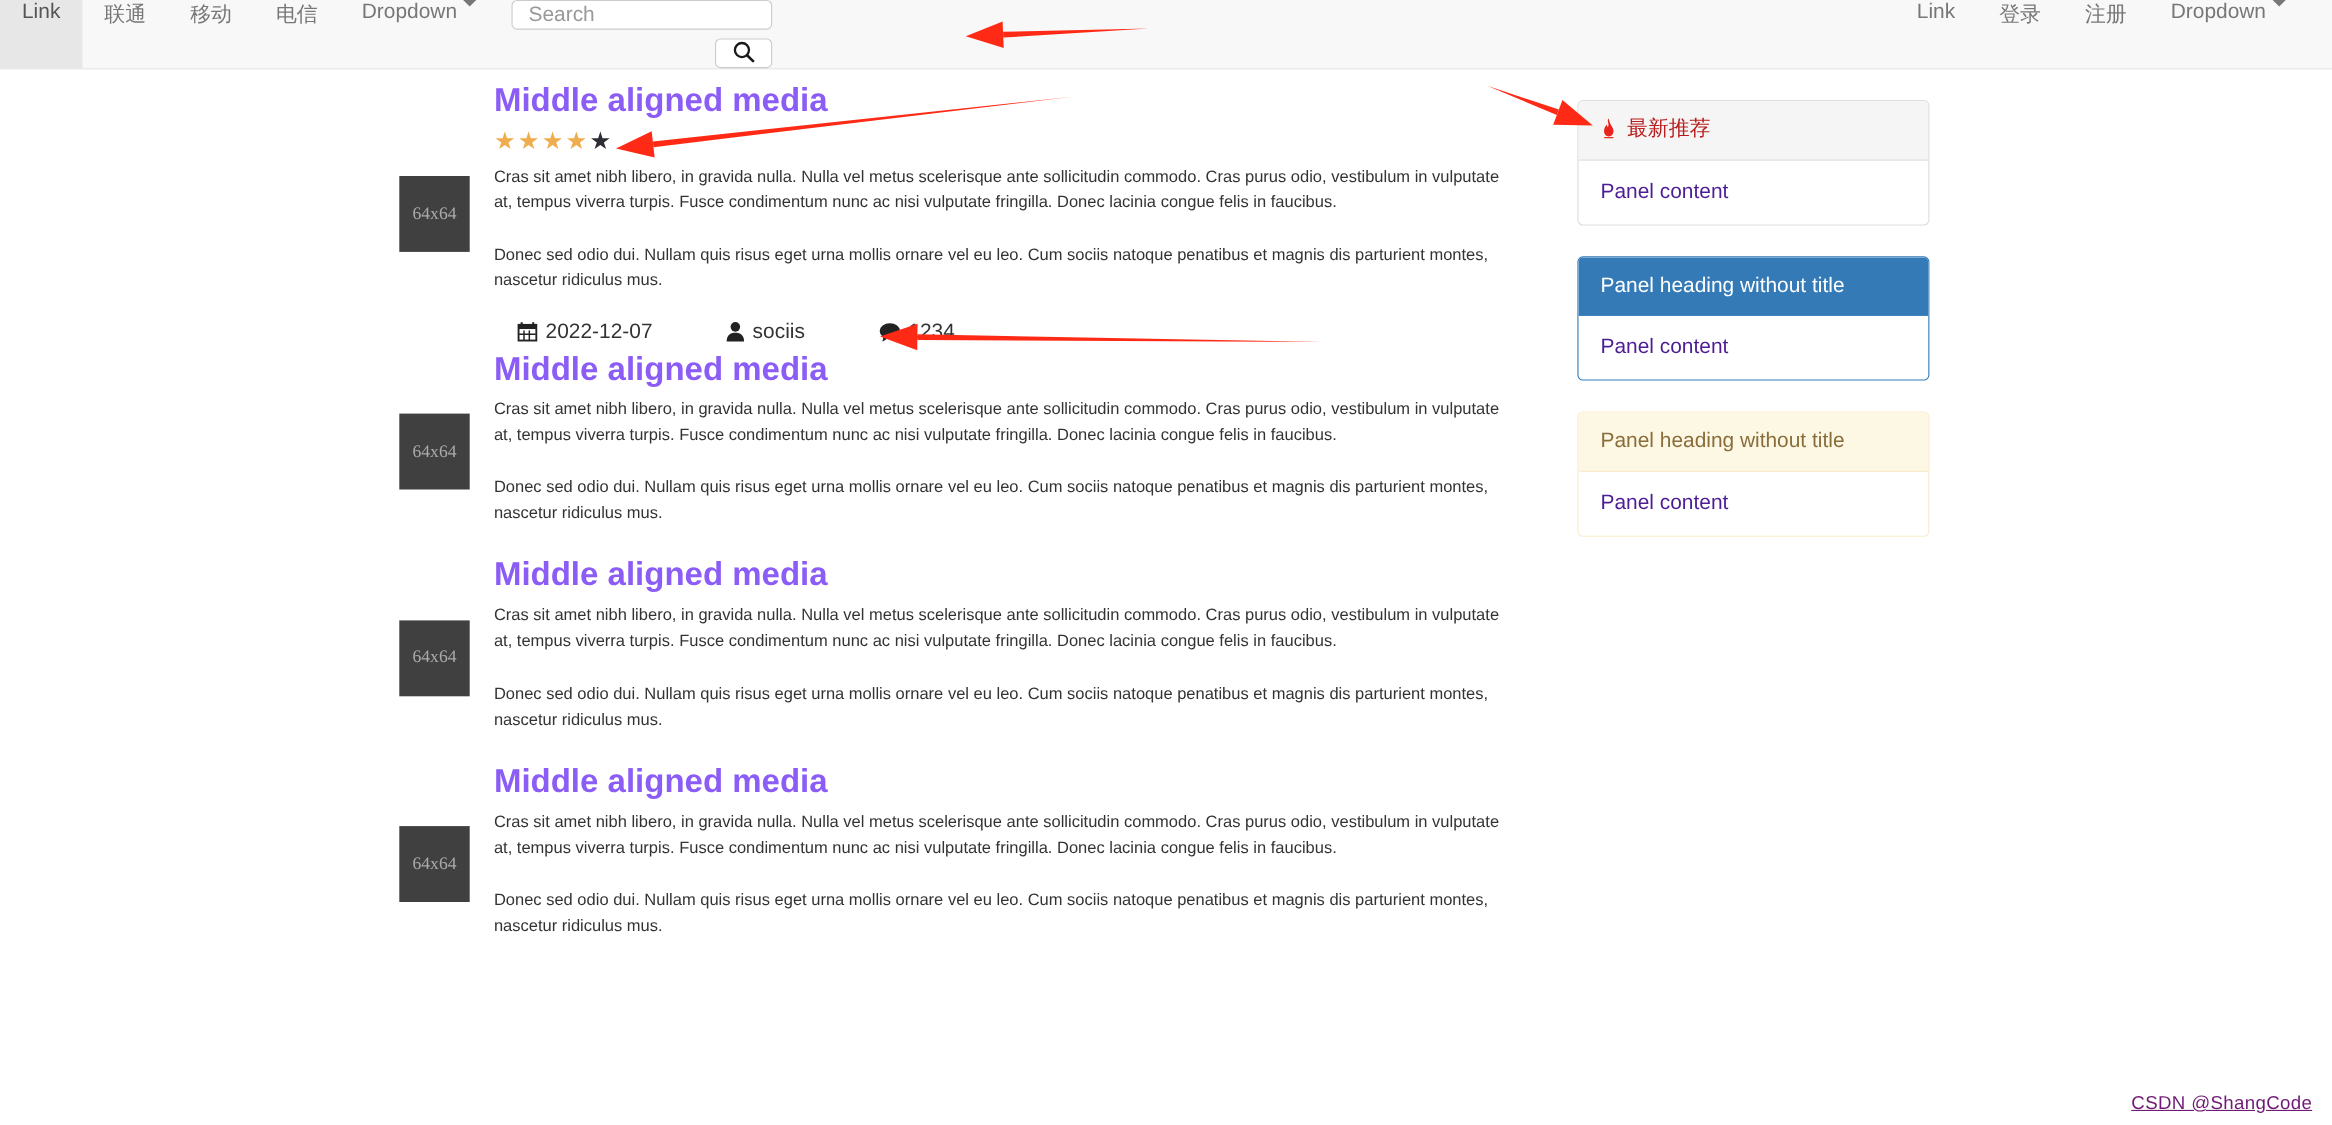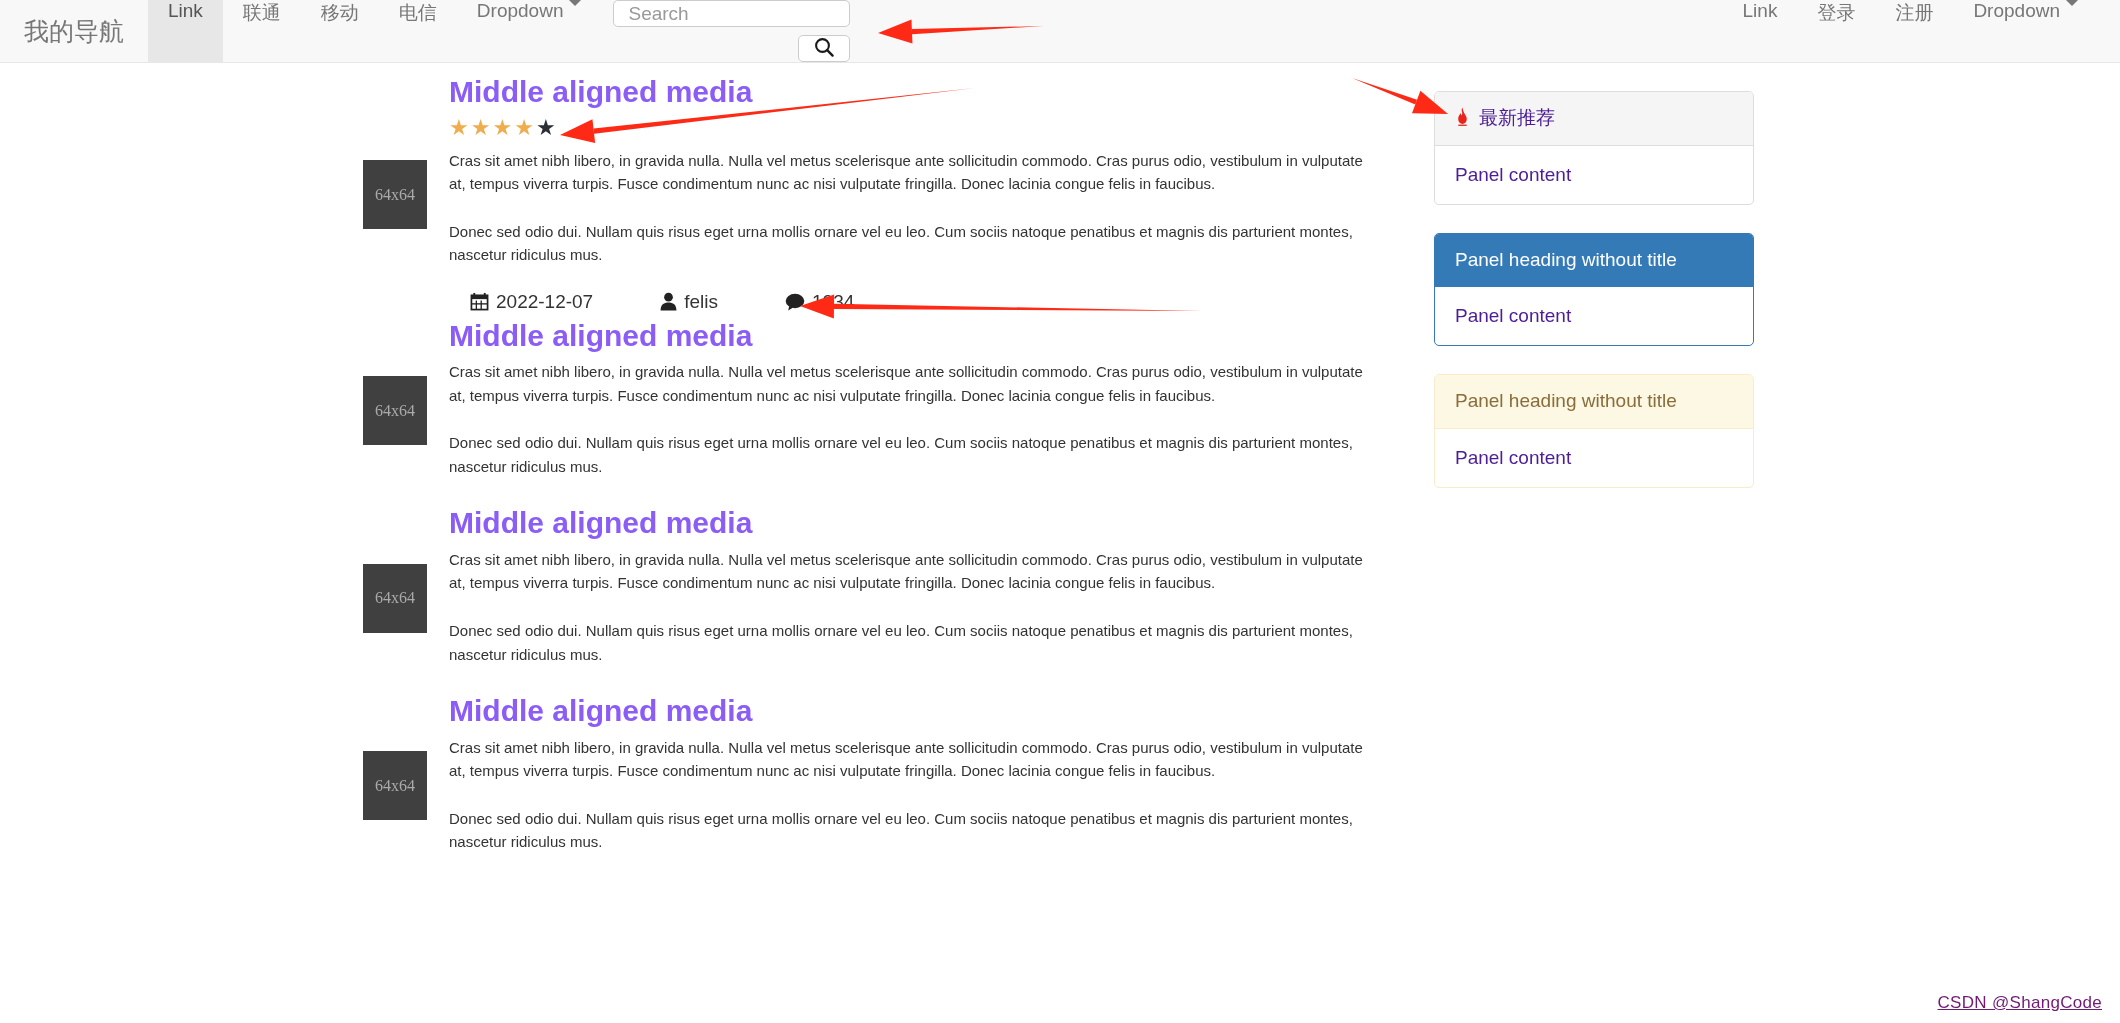--- a/index.html
+++ b/index.html
@@ -143,21 +143,21 @@
   .panel {
     border-radius: 5px;
     margin-bottom: 28px;
     background: #ffffff;
     overflow: hidden;
   }
   .panel-default { border: 1px solid #dddddd; }
   .panel-default > .panel-heading {
     background: #f5f5f5;
     border-bottom: 1px solid #dddddd;
-    color: #4c1d95;
+    color: #b91c1c;
   }
   .panel-primary { border: 1px solid #337ab7; }
   .panel-primary > .panel-heading {
     background: #337ab7;
     border-bottom: 1px solid #337ab7;
     color: #ffffff;
   }
   .panel-warning { border: 1px solid #faebcc; }
   .panel-warning > .panel-heading {
     background: #fcf8e3;
@@ -190,21 +190,20 @@
     color: #701a75;
     letter-spacing: 0.3px;
     text-decoration: underline;
   }
 </style>
 </head>
 <body>
 
 <div class="navbar">
   <div class="nav-left">
-    <div class="brand">我的导航</div>
     <div id="nav-left-items" style="display:flex;align-items:stretch;">
         <div class="nav-item active">
           <span>Link</span>
         </div>
         <div class="nav-item">
           <span>联通</span>
         </div>
         <div class="nav-item">
           <span>移动</span>
         </div>
@@ -271,21 +270,21 @@
                 </span>
                 <span>2022-12-07</span>
               </span>
               <span class="meta-cell">
                 <span class="meta-icon">
                   <svg width="17" height="19" viewBox="0 0 18 20">
                     <circle cx="9" cy="5.4" r="4.6" fill="#222"></circle>
                     <path d="M0.6 19.5 C0.6 13.2 4.2 11 9 11 C13.8 11 17.4 13.2 17.4 19.5 Z" fill="#222"></path>
                   </svg>
                 </span>
-                <span>felis</span>
+                <span>sociis</span>
               </span>
               <span class="meta-cell">
                 <span class="meta-icon">
                   <svg width="20" height="18" viewBox="0 0 20 18">
                     <ellipse cx="10" cy="8" rx="9.3" ry="7.2" fill="#222"></ellipse>
                     <path d="M4.2 13 L3.2 17.6 L8.2 14.4 Z" fill="#222"></path>
                   </svg>
                 </span>
                 <span>1234</span>
               </span>

